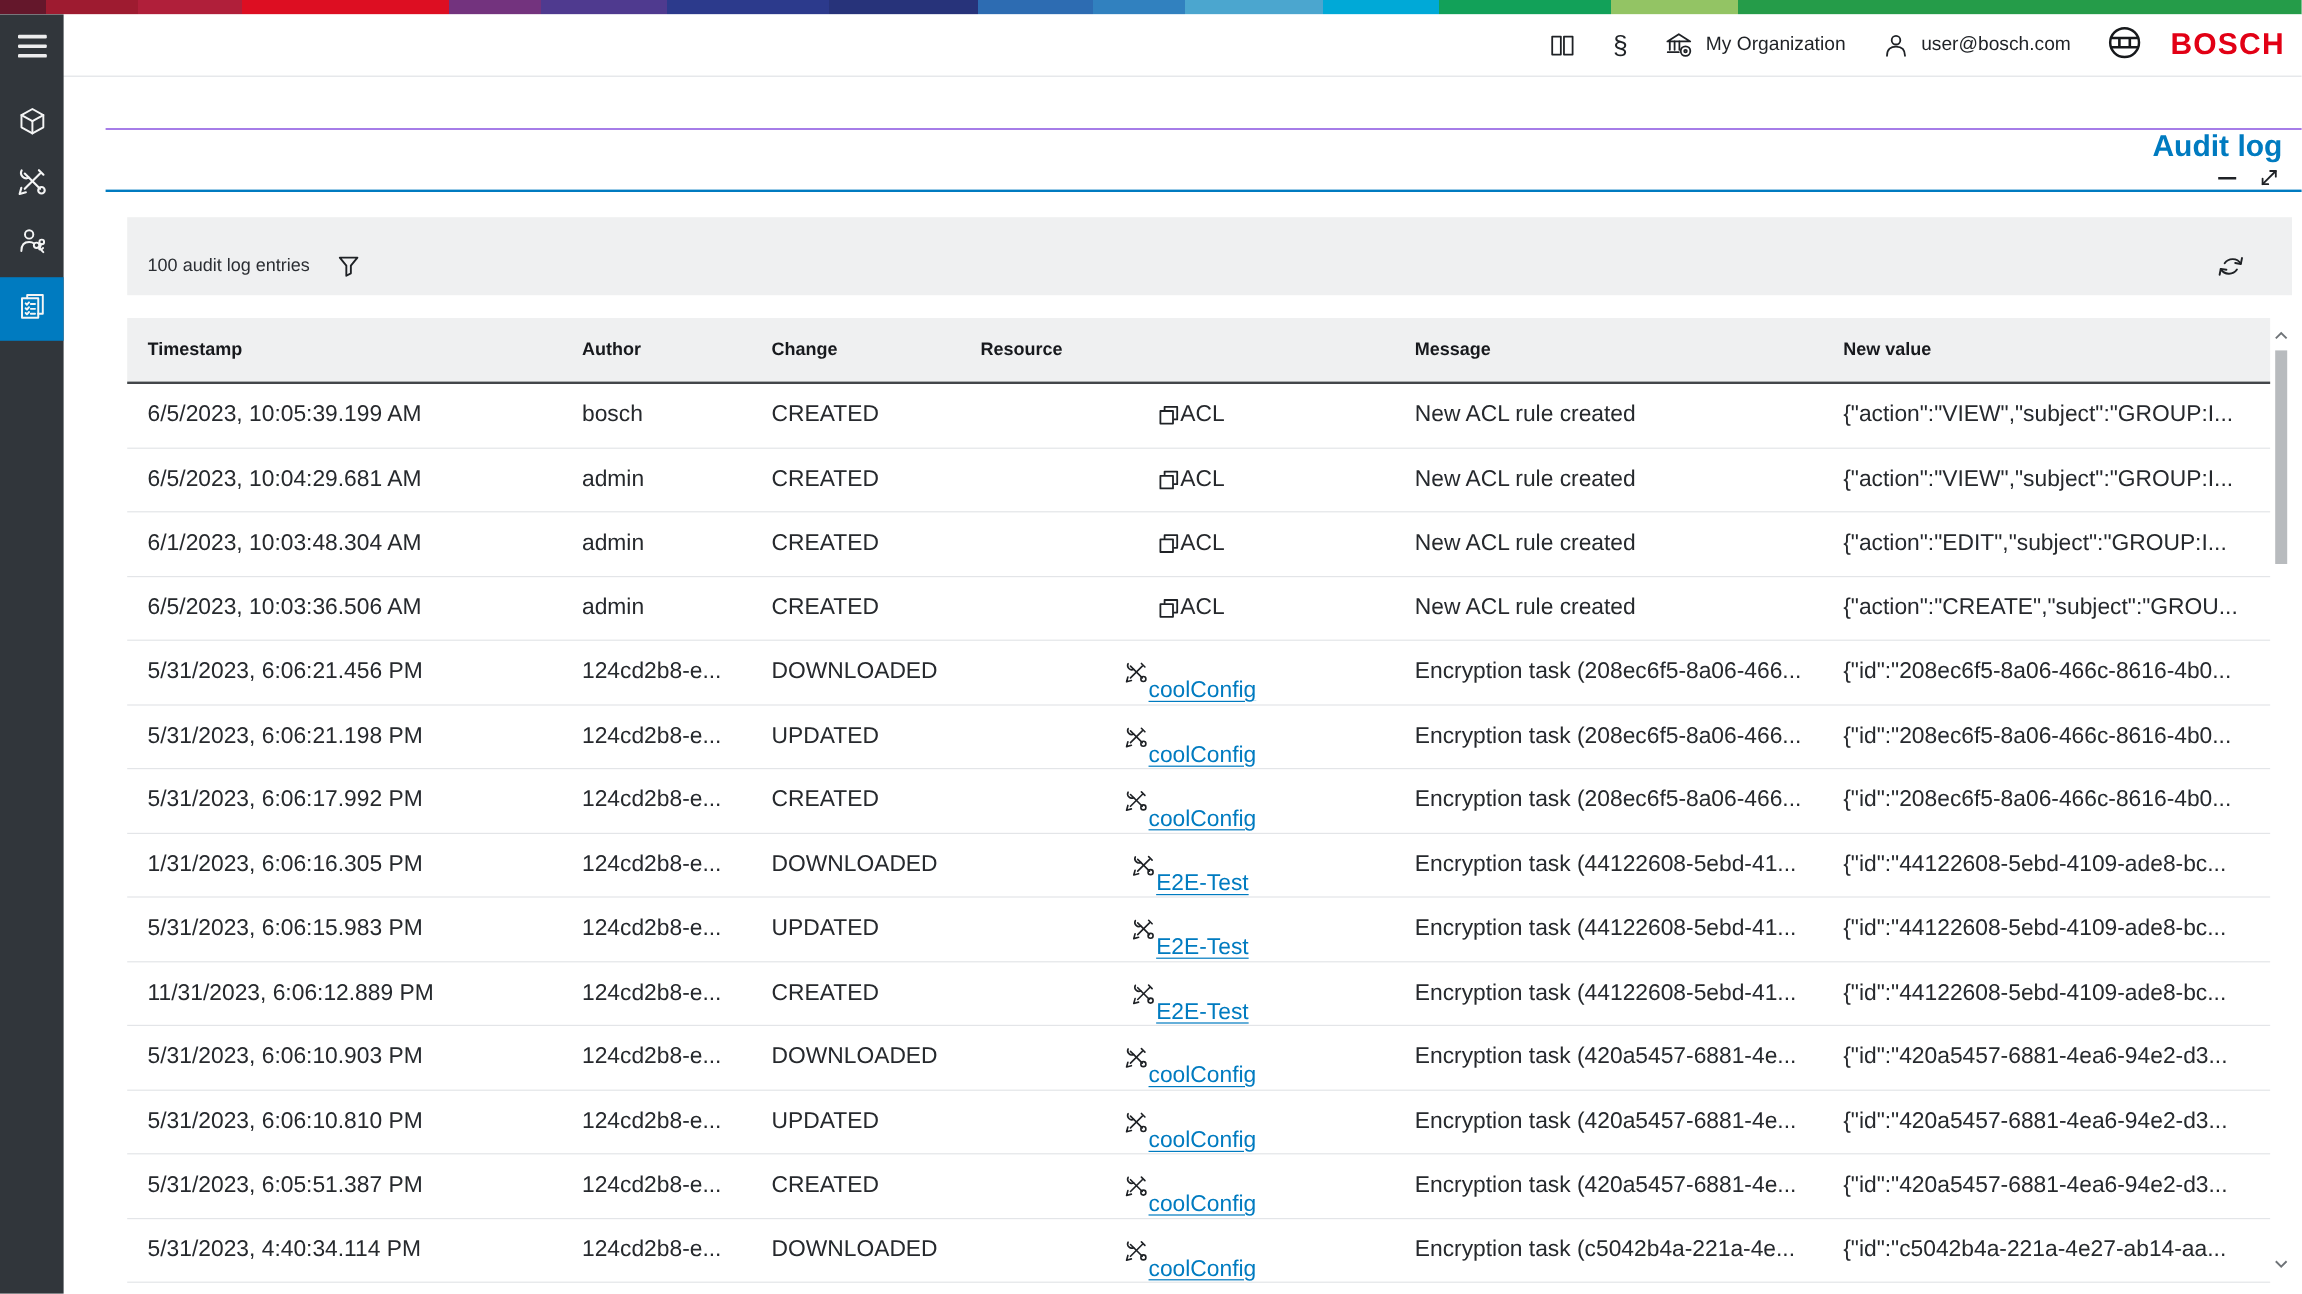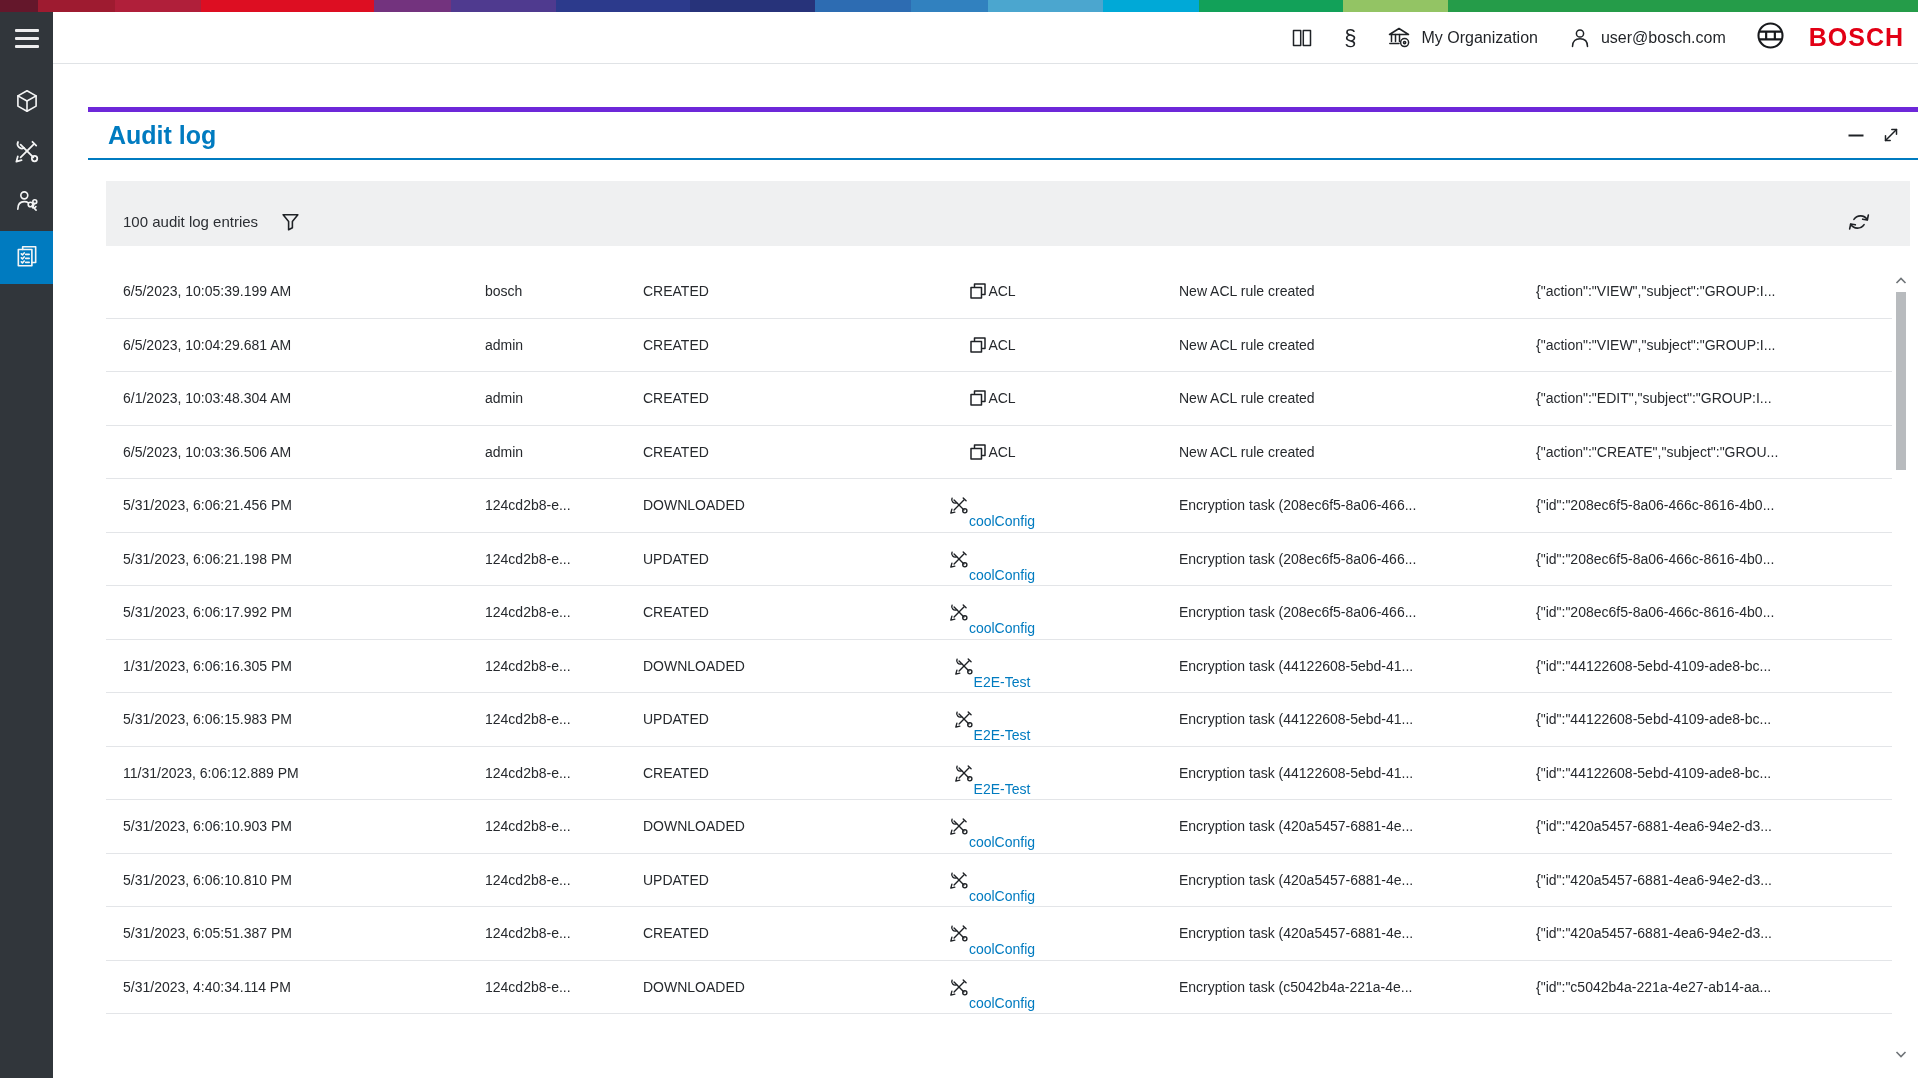--- a/index.html
+++ b/index.html
@@ -39,41 +39,41 @@
   .sidebar{position:absolute;top:12px;left:0;width:53px;height:1066px;background:#31363b;z-index:5;}
   .sb-burger{height:53px;display:flex;flex-direction:column;justify-content:center;
              align-items:center;gap:5px;cursor:pointer;}
   .sb-burger span{display:block;width:24px;height:3px;background:#ededee;border-radius:1px;}
   .sb-spacer{height:13px;}
   .sb-item{height:50px;display:flex;align-items:center;justify-content:center;cursor:pointer;}
   .sb-item.active{height:53px;background:#007bc0;margin-top:3px;}
 
   
   .panel-header{position:absolute;top:107px;left:88px;width:1830px;height:53px;
-    border-top:5px solid #6d28d9;border-bottom:2px solid #007bc0;box-sizing:border-box;
-    display:flex;align-items:center;justify-content:space-between;
-    padding:0 16px 0 20px;background:#fff;}
+    border-top:1px solid #6d28d9;border-bottom:2px solid #007bc0;box-sizing:border-box;
+    display:flex;align-items:flex-end;justify-content:space-between;
+    padding:0 16px 0 20px;background:#fff;flex-direction:column;}
   .panel-title{font-size:25px;font-weight:700;color:#007bc0;}
   .panel-actions{display:flex;align-items:center;gap:14px;}
   .panel-actions .pa-btn{cursor:pointer;display:flex;align-items:center;}
 
   
   .toolbar{position:absolute;top:181px;left:106px;width:1804px;height:65px;background:#eff0f1;
     display:flex;align-items:center;box-sizing:border-box;padding:16px 38px 0 17px;}
   .toolbar-summary{font-size:15px;color:#2b2e33;}
   .filter-btn{margin-left:22px;cursor:pointer;display:flex;align-items:center;}
   .refresh-btn{margin-left:auto;cursor:pointer;display:flex;align-items:center;}
 
   
   .tablewrap{position:absolute;top:265px;left:106px;width:1804px;height:804px;}
   .tgrid{display:grid;grid-template-columns:362px 158px 174px 362px 357px 1fr;
          align-items:center;box-sizing:border-box;padding-left:17px;width:1786px;}
   .thead{height:55px;background:#eff0f1;border-bottom:2px solid #43464a;
          font-weight:700;font-size:15px;color:#17191d;}
-  .trow{height:53.5px;border-bottom:1px solid #e3e5e8;font-size:14px;color:#26292d;}
+  .trow{height:53.5px;border-bottom:1px solid #e3e5e8;font-size:19px;color:#26292d;}
   .cell{white-space:nowrap;overflow:hidden;padding-right:12px;}
   .res-cell{display:flex;align-items:center;justify-content:center;}
   .res-cell svg{flex:none;display:block;}
   .res-link{color:#007bc0;text-decoration:underline;text-underline-offset:3px;cursor:pointer;margin-top:32px;}
 
   
   .scrollcol{position:absolute;top:0;right:0;width:18px;height:804px;background:#fff;}
   .scroll-arrow{position:absolute;left:3px;cursor:pointer;}
   .scroll-arrow.up{top:6px;}
   .scroll-arrow.down{bottom:6px;}
@@ -215,20 +215,28 @@
     <svg width="26" height="26" viewBox="0 0 24 24" class="icon-stroke" stroke-width="1.5">
       <path d="M7.3 9.6 A7.4 7.4 0 0 1 19.7 9.9"></path>
       <polyline points="20.6,5.6 19.7,10.1 15.4,9.4"></polyline>
       <path d="M16.7 14.4 A7.4 7.4 0 0 1 4.3 14.1"></path>
       <polyline points="3.4,18.4 4.3,13.9 8.6,14.6"></polyline>
     </svg>
   </span>
 </div>
 
 <div class="tablewrap">
+  <div class="tgrid thead">
+    <div class="cell">Timestamp</div>
+    <div class="cell">Author</div>
+    <div class="cell">Change</div>
+    <div class="cell">Resource</div>
+    <div class="cell">Message</div>
+    <div class="cell">New value</div>
+  </div>
   <div>
       <div class="tgrid trow">
     <div class="cell">6/5/2023, 10:05:39.199 AM</div>
     <div class="cell">bosch</div>
     <div class="cell">CREATED</div>
     <div class="cell res-cell">
       <span>
         <svg width="20" height="20" viewBox="0 0 20 20" class="icon-stroke" stroke-width="1.4">
           <path d="M6.5 5.5 V3 H17 V13.5 H14.5"></path>
           <rect x="3" y="6.5" width="10.5" height="10.5" fill="#fff"></rect>

